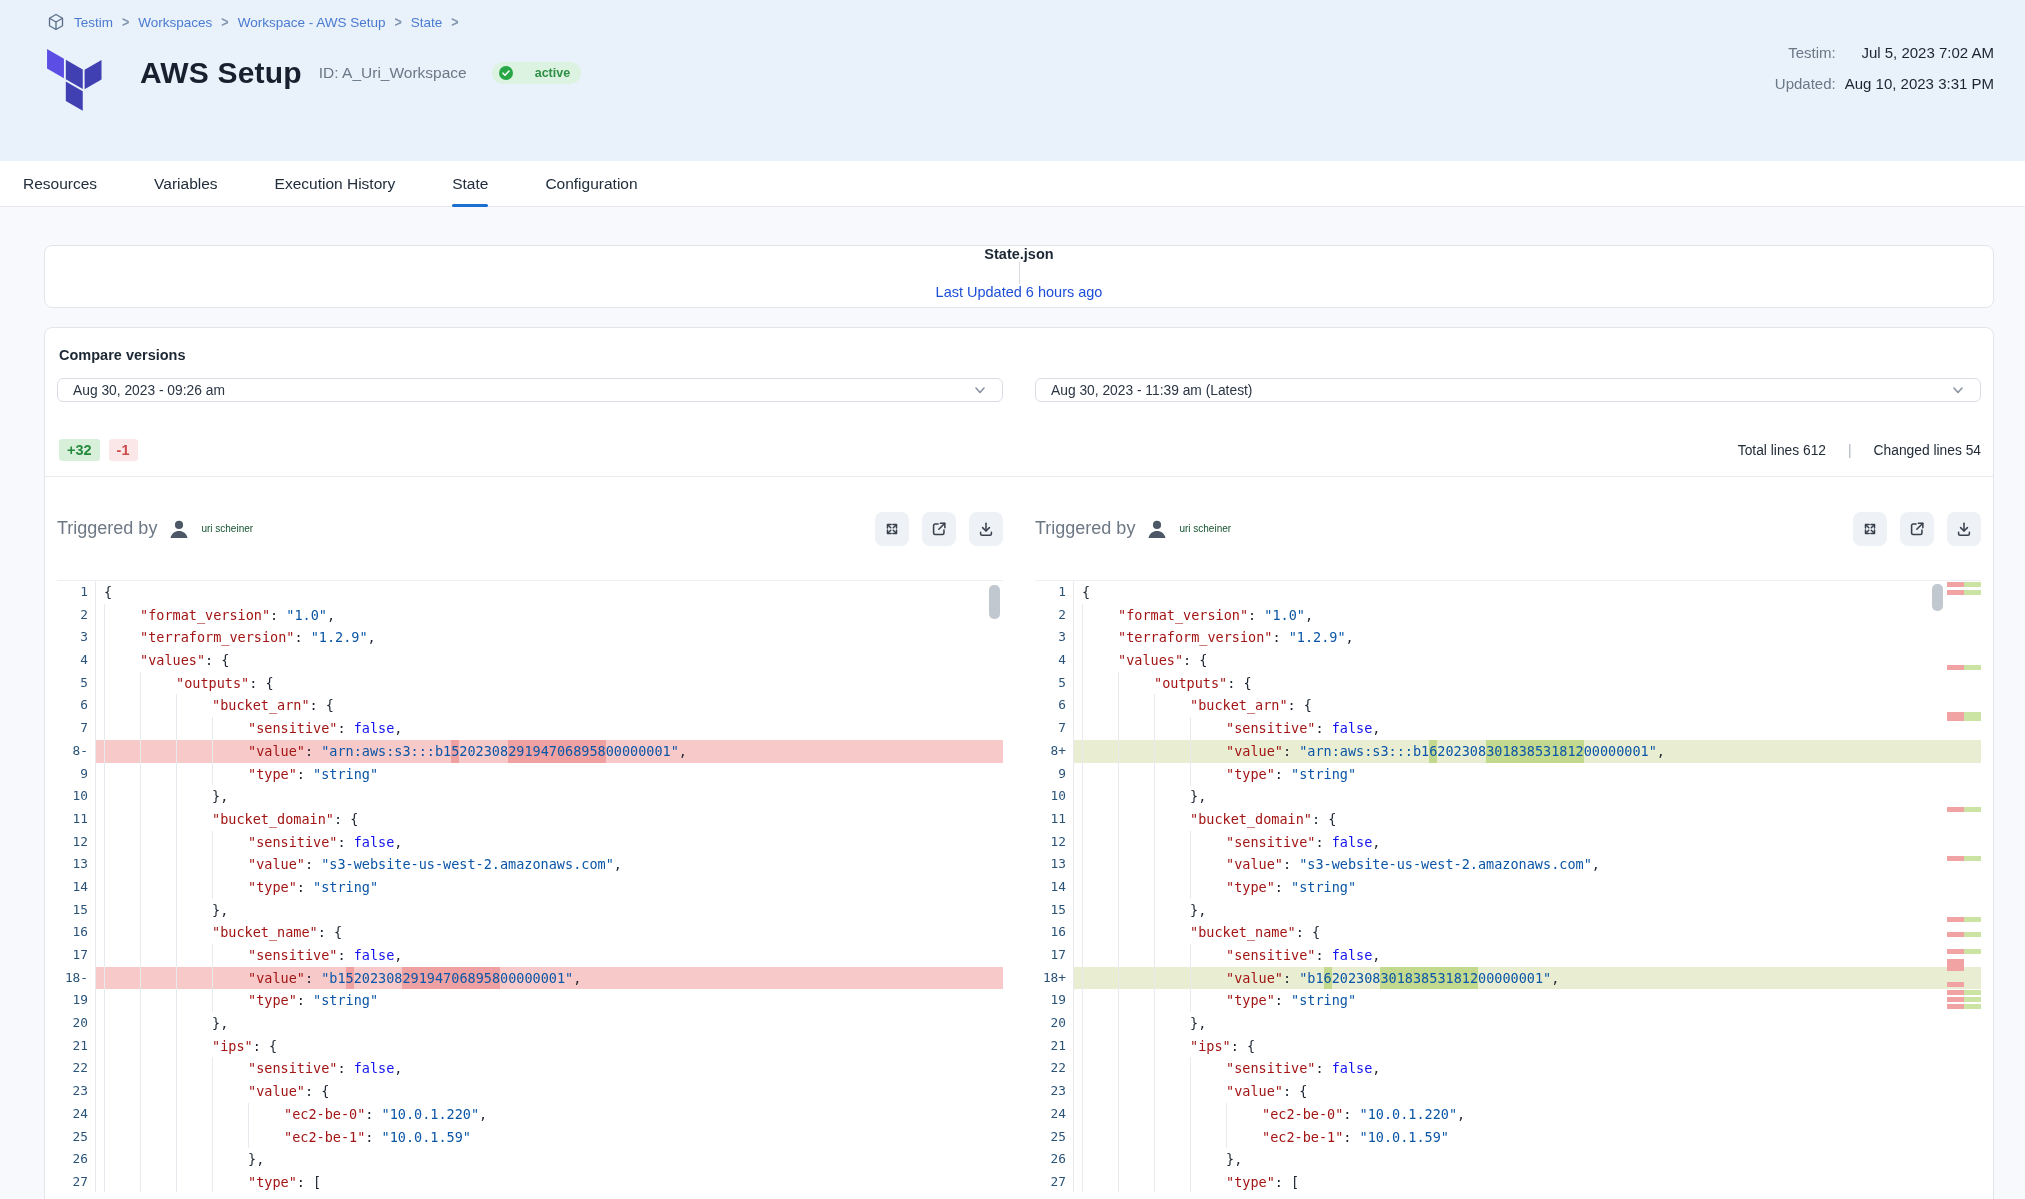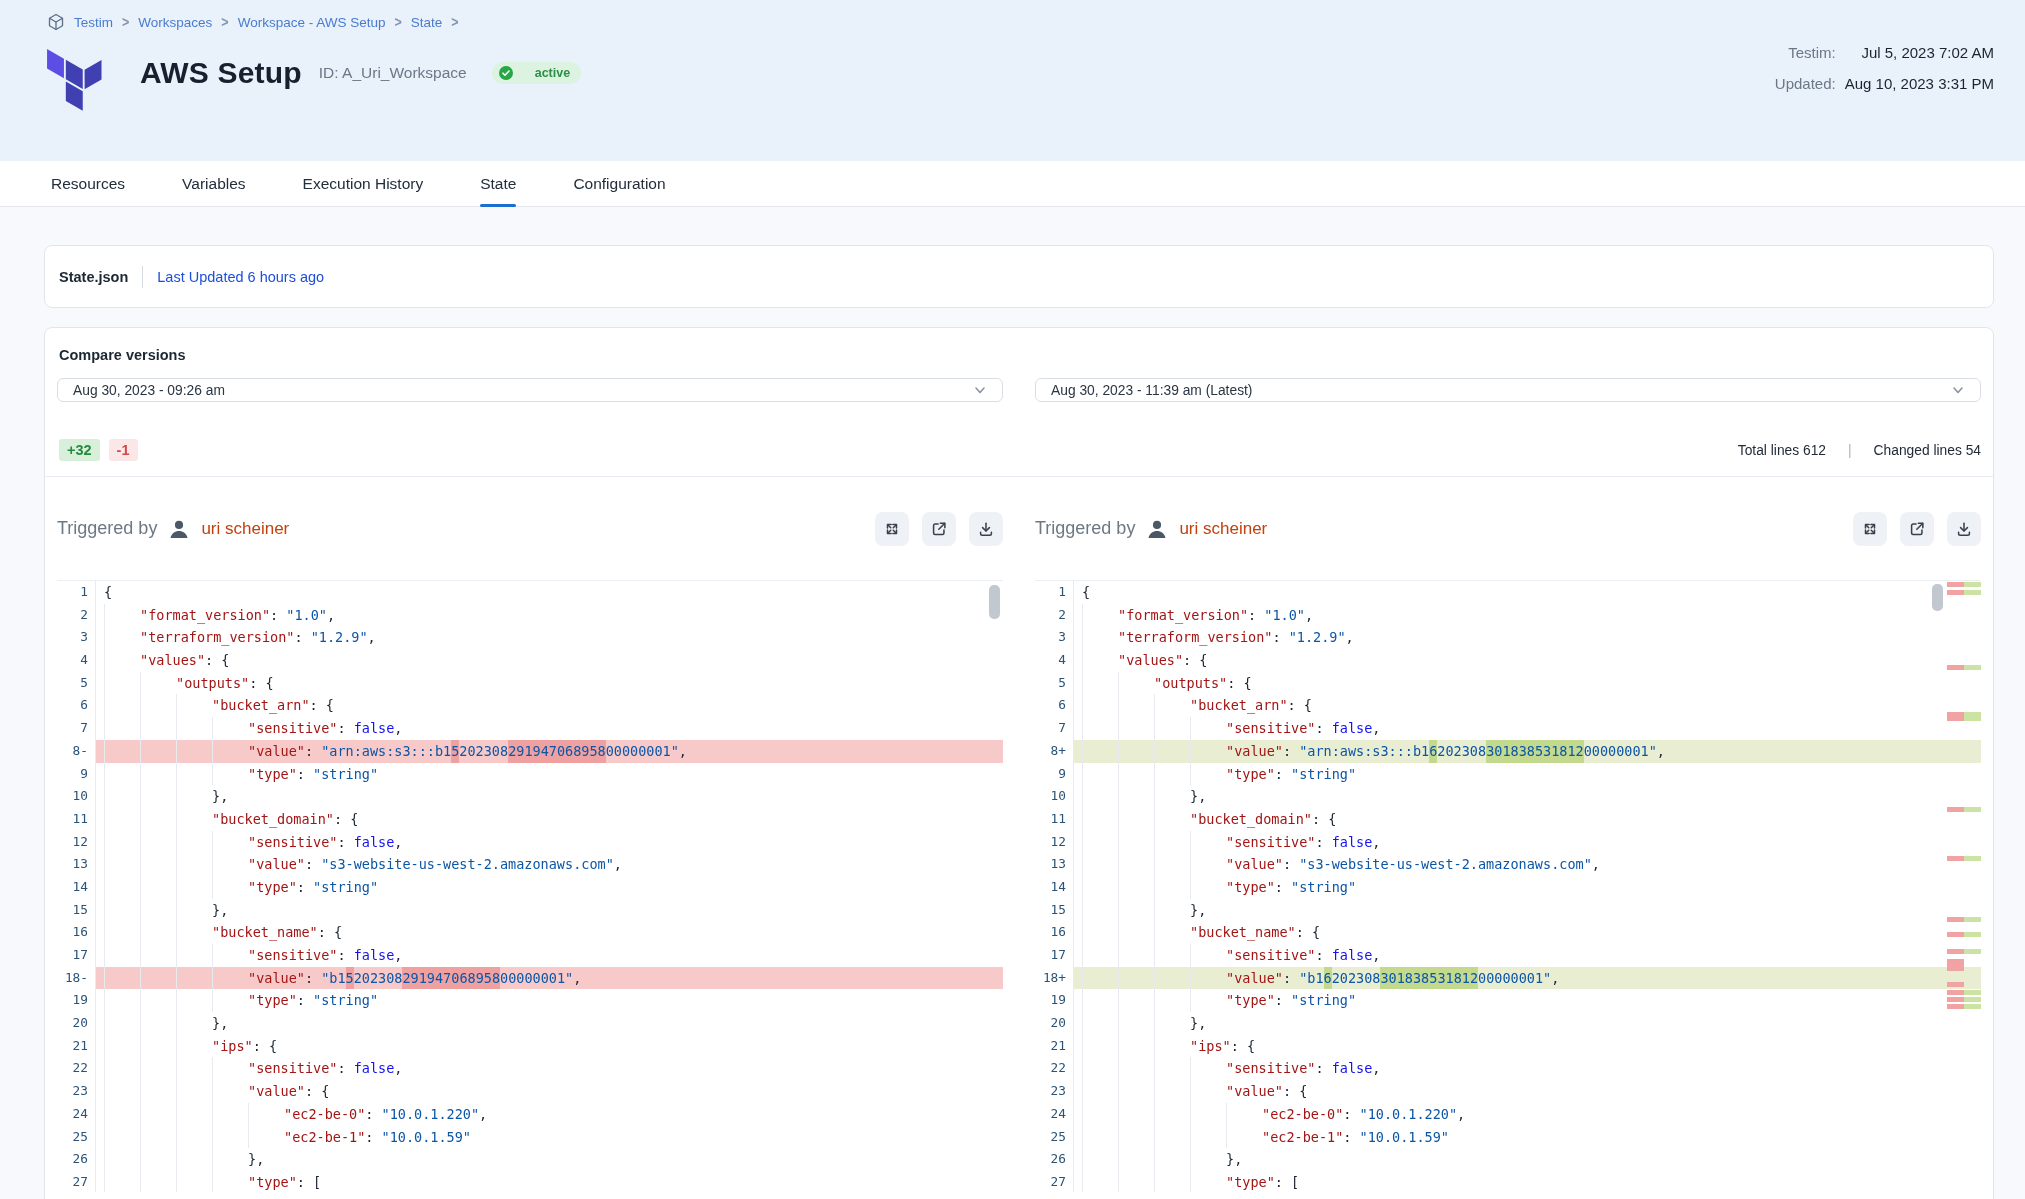--- a/index.html
+++ b/index.html
@@ -16,47 +16,47 @@
   .logo { position:absolute; left:47px; top:49px; }
   .titlerow { position:absolute; left:140px; top:56px; display:flex; align-items:center; }
   .page-title { font-size:30px; color:#16202e; font-weight:600; letter-spacing:.2px; }
   .ws-id { margin-left:17px; font-size:15.5px; color:#6b7888; }
   .badge { margin-left:25px; display:flex; align-items:center; gap:22px; background:#ddf3e1; border-radius:12px; padding:4px 11px 4px 7px; }
   .badge-label { font-size:12.5px; font-weight:700; color:#2f8f46; }
   .dates { position:absolute; right:31px; top:44px; display:grid; grid-template-columns:auto auto; column-gap:9px; row-gap:14px; font-size:15px; }
   .date-label { color:#6b7888; text-align:right; }
   .date-value { color:#1a2532; text-align:right; }
   
-  .tabbar { position:absolute; top:161px; left:0; width:100%; height:46px; background:#fff; border-bottom:1px solid #e4e7eb; display:flex; align-items:center; padding-left:51px; }
+  .tabbar { position:absolute; top:161px; left:0; width:100%; height:46px; background:#fff; border-bottom:1px solid #e4e7eb; display:flex; align-items:center; padding-left:23px; }
   .tab { margin-right:57px; font-size:15.5px; color:#222e3c; position:relative; height:100%; display:flex; align-items:center; cursor:pointer; }
   .tab.active::after { content:""; position:absolute; left:0; right:0; bottom:-1px; height:3px; background:#1b6fd3; border-radius:2px; }
   
   .main { position:absolute; top:207px; left:0; right:0; bottom:0; background:#f7f9fc; }
   .card { position:absolute; left:44px; width:1950px; background:#fff; border:1px solid #e2e6eb; border-radius:8px; }
-  .card1 { top:38px; height:63px; display:flex; align-items:center; padding:0 14px; }
+  .card1 { top:38px; height:63px; display:flex; align-items:center; padding:0 14px;flex-direction:column; }
   .file-name { font-size:14.5px; font-weight:700; color:#1c2734; }
   .vdiv { width:1px; height:22px; background:#d6dbe1; margin:0 14px; }
   .file-updated { font-size:14.5px; color:#1d4ed8; }
   .card2 { top:120px; height:910px; padding:19px 12px 0; overflow:hidden; }
   .cmp-label { font-size:14.5px; font-weight:700; color:#1c2734; margin:0 0 15px 2px; }
   .selects { display:flex; gap:32px; }
   .select { flex:1; height:24px; border:1px solid #d8dde4; border-radius:6px; background:#fff; display:flex; align-items:center; justify-content:space-between; padding:0 15px; font-size:13.8px; color:#2a3544; cursor:pointer; }
   .stats { display:flex; align-items:center; margin-top:37px; }
   .stat-badge { font-size:14.5px; font-weight:600; padding:3px 8px; border-radius:3px; }
   .stat-add { background:#d8f0da; color:#258a3d; margin-left:2px; }
   .stat-del { background:#fbe7e7; color:#cf4a4a; margin-left:9px; }
   .stats .spacer { flex:1; }
   .totals { font-size:13.8px; color:#222c38; display:flex; align-items:center; gap:22px; }
   .totals .tsep { color:#aab3bd; }
   .sectionline { height:1px; background:#e8ebef; margin:15px -12px 0; }
   .headers { display:flex; height:103px; align-items:center; }
   .hdr { width:946px; display:flex; align-items:center; }
   .hdr.right { margin-left:32px; }
   .trig-label { font-size:18px; color:#6d7885; margin-right:11px; }
-  .user-link { font-size:17px; color:#c2410c; margin-left:11px; cursor:pointer; }
+  .user-link { font-size:10px; color:#14532d; margin-left:11px; cursor:pointer; }
   .hdr .spacer { flex:1; }
   .iconbtn { width:34px; height:34px; border-radius:8px; background:#eef1f6; display:flex; align-items:center; justify-content:center; margin-left:13px; cursor:pointer; }
   .iconbtn svg { stroke:#39414d; stroke-width:1.7; fill:none; stroke-linecap:round; stroke-linejoin:round; }
   
   .codes { display:flex; }
   .codepanel { width:946px; position:relative; border-top:1px solid #eceff3; height:612px; overflow:hidden; background:#fff; }
   .codepanel.right { margin-left:32px; }
   .row { display:flex; height:22.7px; line-height:22.7px; font-family:"DejaVu Sans Mono", monospace; font-size:13.5px; white-space:pre; }
   .ln { width:38px; flex:none; text-align:right; padding-right:7px; color:#2a5378; font-size:12.8px; background:#fff; }
   .body { flex:1; display:flex; border-left:1px solid #e7eaee; padding-left:8px; }

